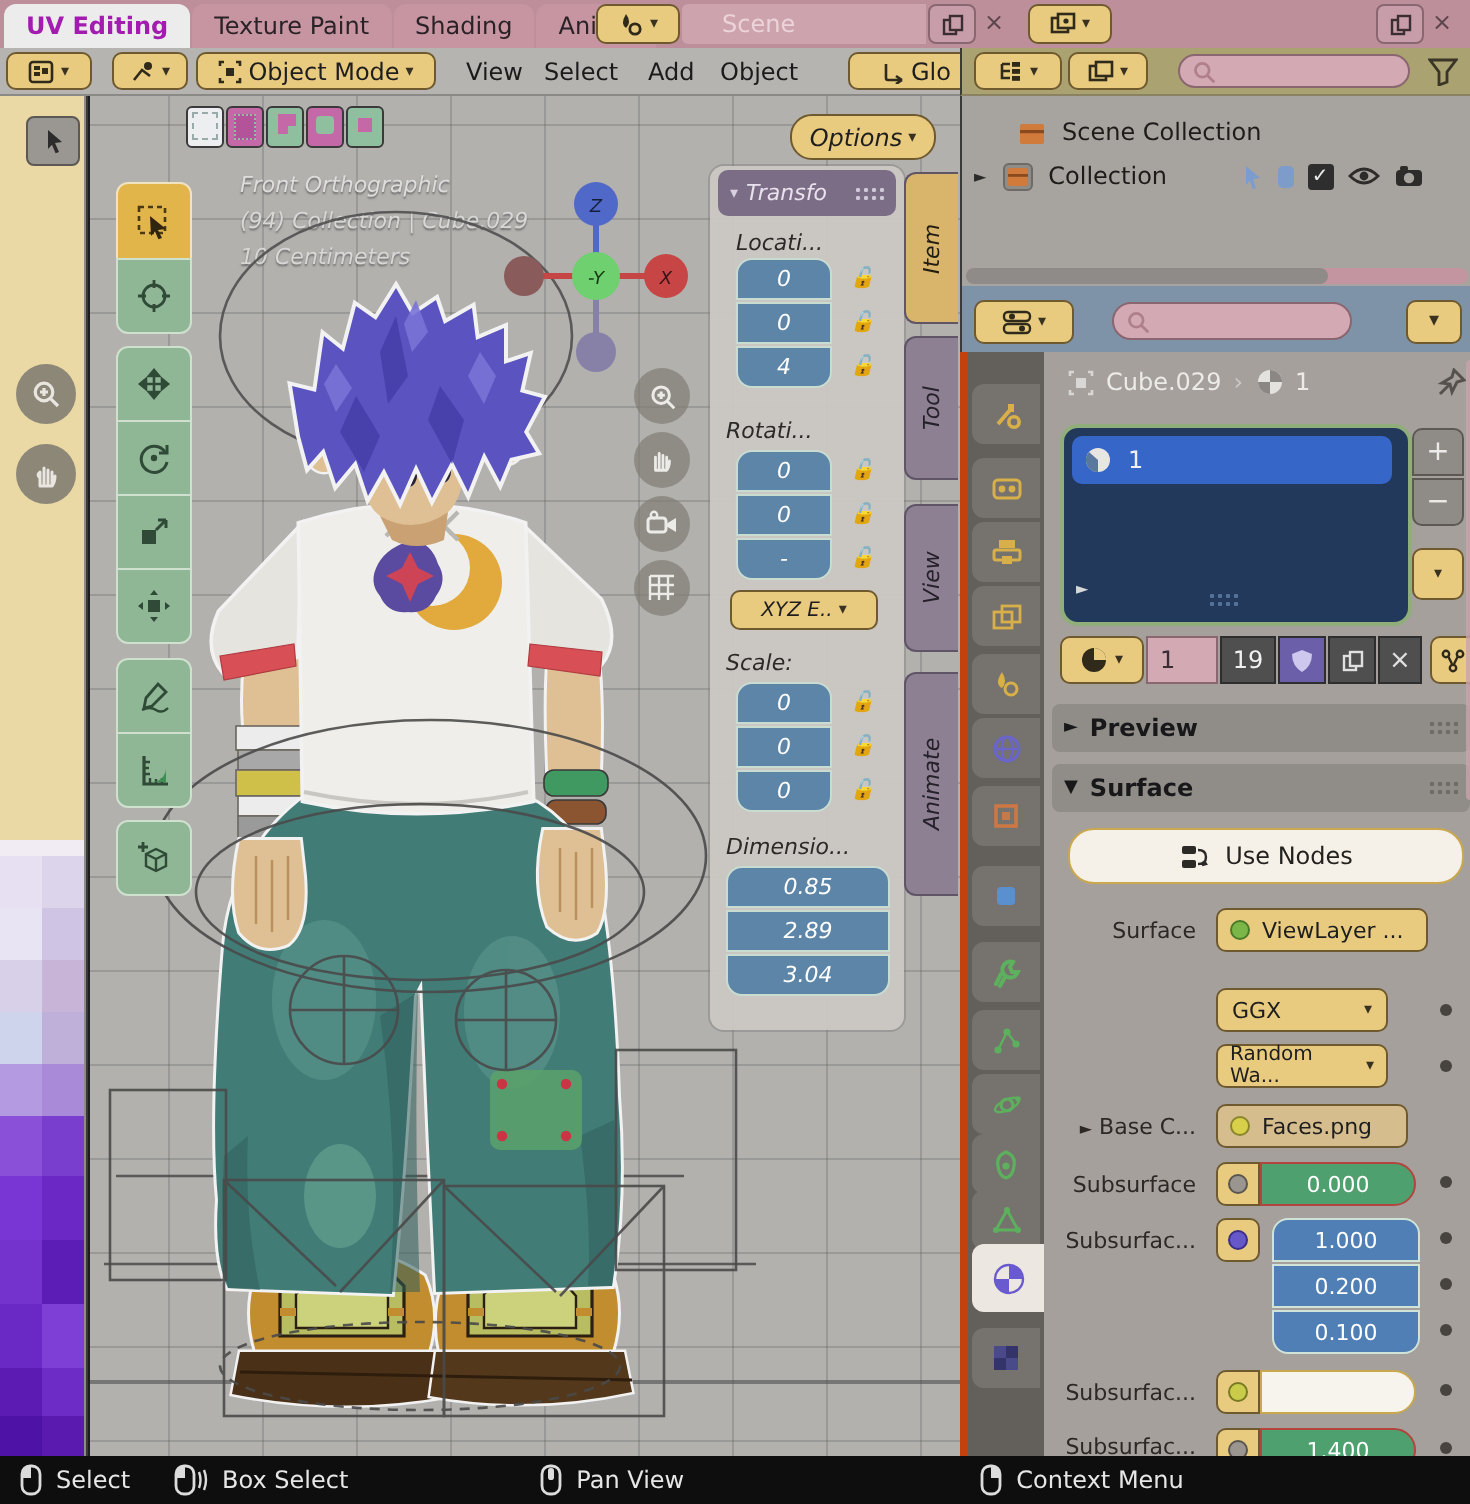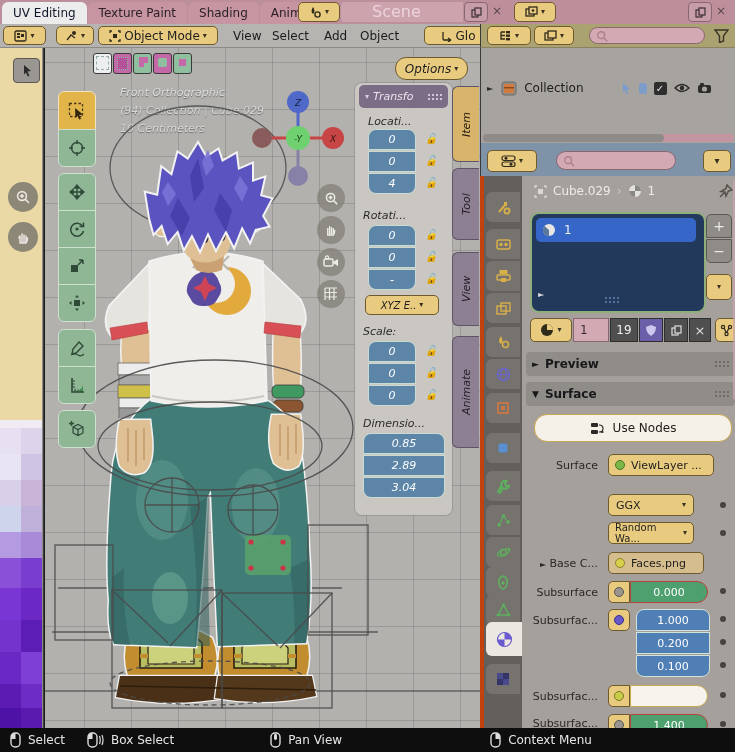--- a/index.html
+++ b/index.html
@@ -7,21 +7,21 @@
        font-family:"DejaVu Sans","Liberation Sans",sans-serif;font-size:11px;color:#1e1e1e;}
   .abs{position:absolute;}
   .btn-tan{background:#e9cb80;border:1px solid #6e5a2e;border-radius:5px;display:flex;align-items:center;
            justify-content:center;gap:3px;color:#1e1e1e;box-sizing:border-box;}
   .btn-gray{background:#8f8b87;border:1px solid #5c5955;border-radius:4px;display:flex;align-items:center;justify-content:center;box-sizing:border-box;}
   .chev{font-size:8px;color:#3a3220;line-height:1;}
   .pinkfield{background:#d3a9b4;border:1px solid #8a6670;border-radius:10px;display:flex;align-items:center;padding:0 6px;box-sizing:border-box;}
   .bluefield{background:#5c85a8;border:1px solid #c9dcd2;color:#fff;display:flex;align-items:center;justify-content:center;font-size:11px;box-sizing:border-box;}
   .menu-label{color:#1b1b1b;font-size:12px;line-height:22px;}
   .ws-tab{height:22px;line-height:22px;padding:0 11px;border-radius:6px 6px 0 0;background:#c795a1;color:#2a2226;font-size:12px;display:inline-block;margin-right:1px;}
-  .ws-tab.active{background:#ececec;color:#0f172a;}
+  .ws-tab.active{background:#ececec;color:#a21caf;font-weight:bold;}
   .vtab{writing-mode:vertical-rl;transform:rotate(180deg);text-align:center;font-size:11px;color:#25202a;
         background:#8d8093;border:1px solid #5f5566;border-left:none;border-radius:0 6px 6px 0;box-sizing:border-box;
         display:flex;align-items:center;justify-content:center;}
   .vtab.active{background:#d9b56b;color:#231c10;}
   .grips{width:15px;height:8px;background-image:radial-gradient(#6f6b66 1px,transparent 1.3px);background-size:4px 4px;}
   .panel-hdr{background:#908c88;border-radius:4px;display:flex;align-items:center;color:#18181a;font-size:12px;padding:0 6px;box-sizing:border-box;}
   .lock{font-size:10px;color:#5a564f;}
   .dot-anim{width:6px;height:6px;border-radius:50%;background:#47433e;}
   .sock{background:#e9cb80;border:1px solid #6e5a2e;display:flex;align-items:center;justify-content:center;box-sizing:border-box;}
   .prop-label{color:#2b2825;font-size:11px;text-align:right;}
@@ -39,21 +39,21 @@
     <div class="abs" style="left:2px;top:2px;">
       <span class="ws-tab active">UV Editing</span><span class="ws-tab">Texture Paint</span><span class="ws-tab">Shading</span><span class="ws-tab">Anima</span>
     </div>
     <div class="abs btn-tan" style="left:298px;top:2px;width:42px;height:20px;">
       <svg width="13" height="13" viewBox="0 0 13 13">
           <path d="M4 1 Q7 5 4 8 Q1 6 4 1z" fill="#2f2a1a"></path>
           <circle cx="8.5" cy="8.5" r="2.6" fill="none" stroke="#2f2a1a" stroke-width="1.4"></circle>
         </svg>
       <span class="chev">▾</span>
     </div>
-    <div class="abs" style="left:341px;top:2px;width:122px;height:20px;background:#cda3ae;border-radius:3px 0 0 3px;color:#ecd3da;font-size:16px;line-height:20px;padding-left:31px;box-sizing:border-box;">Scene</div>
+    <div class="abs" style="left:341px;top:2px;width:122px;height:20px;background:#cda3ae;border-radius:3px 0 0 3px;color:#ecd3da;font-size:12px;line-height:20px;padding-left:20px;box-sizing:border-box;">Scene</div>
     <div class="abs btn-gray" style="left:464px;top:2px;width:24px;height:20px;background:#c79daa;border-color:#8a6670;">
       <svg width="11" height="11" viewBox="0 0 11 11">
           <rect x="1" y="3" width="6" height="7" fill="none" stroke="#3a2e32" stroke-width="1.2"></rect>
           <rect x="4" y="1" width="6" height="7" fill="#c79daa" stroke="#3a2e32" stroke-width="1.2"></rect>
         </svg>
     </div>
     <div class="abs" style="left:489px;top:2px;width:16px;height:20px;color:#5a464c;font-size:12px;text-align:center;line-height:19px;">×</div>
 
     <div class="abs btn-tan" style="left:514px;top:2px;width:42px;height:20px;">
       <svg width="13" height="12" viewBox="0 0 13 12">
@@ -492,20 +492,27 @@
       <svg width="12" height="12" viewBox="0 0 14 14">
           <circle cx="6" cy="6" r="4" fill="none" stroke="#b07f8c" stroke-width="1.6"></circle>
           <line x1="9" y1="9" x2="13" y2="13" stroke="#b07f8c" stroke-width="1.6"></line>
         </svg>
     </div>
     <svg class="abs" style="left:233px;top:5px;" width="15" height="14" viewBox="0 0 15 14">
         <path d="M1 1 H14 L9.5 7 V12 L5.5 13.5 V7 Z" fill="none" stroke="#3a3527" stroke-width="1.4"></path>
       </svg>
   </div>
   <div class="abs" style="left:480px;top:48px;width:255px;height:95px;background:#a7a39f;border-left:1px solid #3a3a3a;box-sizing:border-box;">
+    <div class="abs" style="left:0;top:8px;width:255px;height:20px;display:flex;align-items:center;">
+      <svg style="margin-left:28px;" width="14" height="13" viewBox="0 0 14 13">
+          <rect x="1" y="2" width="12" height="10" rx="1" fill="#d07a3c"></rect>
+          <rect x="1" y="5" width="12" height="1.6" fill="#8a4a1e"></rect>
+        </svg>
+      <span style="margin-left:8px;font-size:12px;color:#1d1c1b;">Scene Collection</span>
+    </div>
     <div class="abs" style="left:0;top:30px;width:255px;height:20px;display:flex;align-items:center;">
       <span style="margin-left:6px;font-size:8px;color:#2a2a2a;">►</span>
       <svg style="margin-left:8px;" width="16" height="15" viewBox="0 0 16 15">
           <rect x="1" y="1" width="14" height="13" rx="2.5" fill="#8f8b86" stroke="#6e6a66" stroke-width="1"></rect>
           <rect x="3" y="3" width="10" height="9" rx="1" fill="#d07a3c"></rect>
           <rect x="3" y="6" width="10" height="1.4" fill="#8a4a1e"></rect>
         </svg>
       <span style="margin-left:7px;font-size:12px;color:#1d1c1b;">Collection</span>
       <svg style="margin-left:36px;" width="13" height="13" viewBox="0 0 13 13">
           <path d="M3 1 L10 7 L6.5 7.5 L8 12 L6.3 12.5 L5 8.3 L3 10.5 Z" fill="#7a9ccf"></path>

